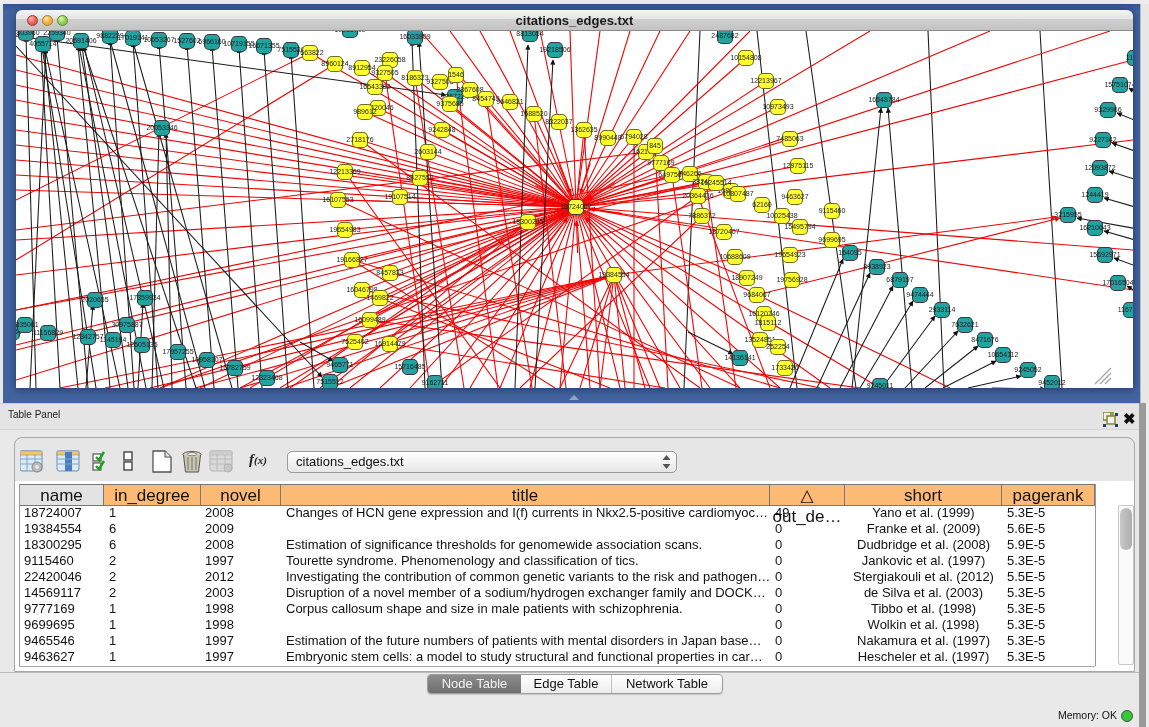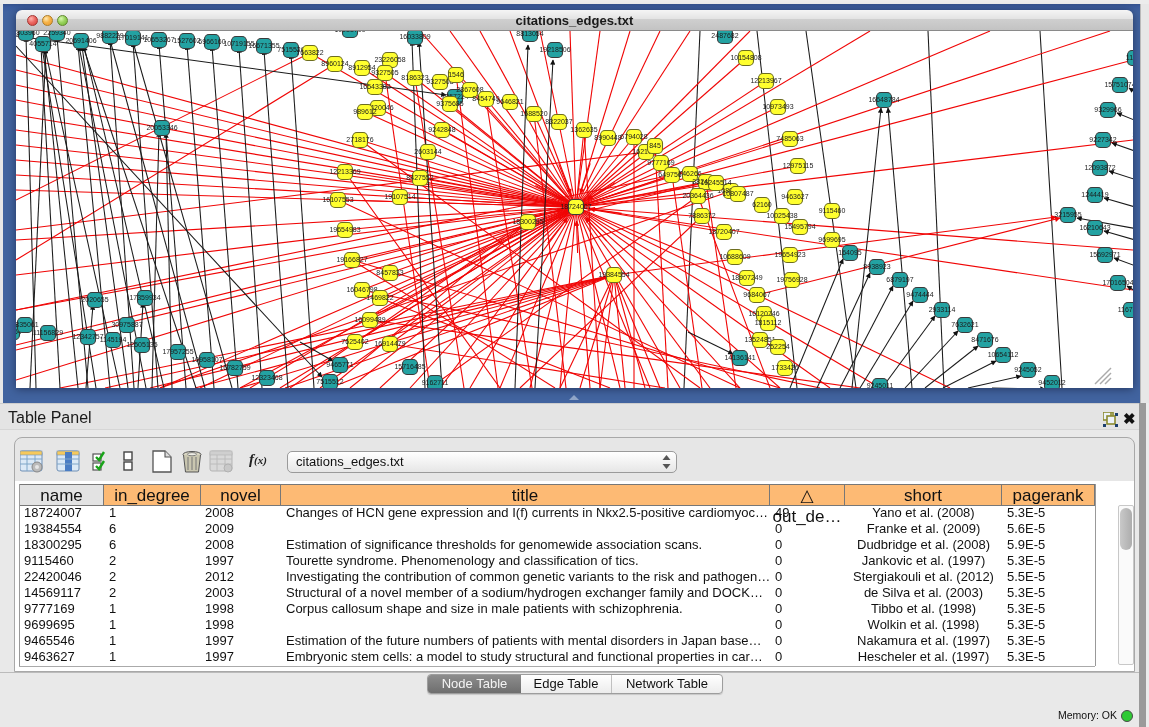--- a/index.html
+++ b/index.html
@@ -20,21 +20,21 @@
 #tl2{left:42px;background:radial-gradient(circle at 35% 30%,#ffe9b0 0,#f6b348 45%,#e9972c 100%);border:1px solid #ad7c27}
 #tl3{left:57px;background:radial-gradient(circle at 35% 30%,#d7f8b0 0,#9ad35e 45%,#6fb434 100%);border:1px solid #61882f}
 #graph{position:absolute;left:16px;top:31px}
 .kr{stroke:#f00505;stroke-width:1.1}
 .kb{stroke:#1a1a1a;stroke-width:1.05}
 .nl{font-family:"Liberation Sans",sans-serif;font-size:7px;fill:#1c1c1c;text-anchor:middle}
 #notch{left:569px;top:395px;width:0;height:0;border-left:5px solid transparent;border-right:5px solid transparent;border-bottom:5px solid #8fa5c8}
 
 #panel{left:0;top:403px;width:1149px;height:324px;background:#e9e9e9}
 #phead{left:0;top:403px;width:1140px;height:27px;background:#e4e4e4;border-top:1px solid #cdcdcd;border-bottom:1px solid #d6d6d6;box-sizing:border-box}
-#ptitle{left:8px;top:409px;font-size:16px;color:#1a1a1a}
+#ptitle{left:8px;top:409px;font-size:10px;color:#1a1a1a}
 #grayedge{left:1139px;top:403px;width:7px;height:324px;background:#9a9a9a}
 #lightedge{left:1146px;top:403px;width:3px;height:324px;background:#ececec}
 #container{left:14px;top:437px;width:1121px;height:235px;border:1px solid #a8a8a8;border-radius:8px 8px 0 0;box-sizing:border-box;background:#e6e6e6}
 #tablebg{left:15px;top:481px;width:1119px;height:190px;background:#fff}
 
 #thead{left:19px;top:484px;width:1076px;height:21px;font-size:17px;color:#111}
 .hc{position:absolute;top:0;height:21px;line-height:21px;text-align:center;background:#fdba74;border-top:1px solid #777;border-right:1px solid #777;box-sizing:border-box}
 .hc0{left:0;width:85px;background:#e3e3e3;border-left:1px solid #777}
 .hc1{left:85px;width:97px}.hc2{left:182px;width:80px}.hc3{left:262px;width:489px}
 .hc4{left:751px;width:75px}.hc5{left:826px;width:157px}.hc6{left:983px;width:93px}
@@ -910,21 +910,21 @@
       <span class="hc hc5">short</span>
  <span class="hc hc6">pagerank</span>
 </div>
 <div class="abs" id="theadline"></div>
 <div class="row" style="top:505px">
       <span class="c0">18724007</span>
       <span class="c1">1</span>
       <span class="c2">2008</span>
       <span class="c3">Changes of HCN gene expression and I(f) currents in Nkx2.5-positive cardiomyoc…</span>
       <span class="c4">49</span>
-      <span class="c5">Yano et al. (2008)</span>
+      <span class="c5">Yano et al. (1999)</span>
       <span class="c6">5.3E-5</span>
     </div>
 <div class="row" style="top:521px">
       <span class="c0">19384554</span>
       <span class="c1">6</span>
       <span class="c2">2009</span>
       <span class="c4">0</span>
       <span class="c5">Franke et al. (2009)</span>
       <span class="c6">5.6E-5</span>
     </div>
@@ -952,21 +952,21 @@
       <span class="c2">2012</span>
       <span class="c3">Investigating the contribution of common genetic variants to the risk and pathogen…</span>
       <span class="c4">0</span>
       <span class="c5">Stergiakouli et al. (2012)</span>
       <span class="c6">5.5E-5</span>
     </div>
 <div class="row" style="top:585px">
       <span class="c0">14569117</span>
       <span class="c1">2</span>
       <span class="c2">2003</span>
-      <span class="c3">Structural of a novel member of a sodium/hydrogen exchanger family and DOCK…</span>
+      <span class="c3">Disruption of a novel member of a sodium/hydrogen exchanger family and DOCK…</span>
       <span class="c4">0</span>
       <span class="c5">de Silva et al. (2003)</span>
       <span class="c6">5.3E-5</span>
     </div>
 <div class="row" style="top:601px">
       <span class="c0">9777169</span>
       <span class="c1">1</span>
       <span class="c2">1998</span>
       <span class="c3">Corpus callosum shape and size in male patients with schizophrenia.</span>
       <span class="c4">0</span>

